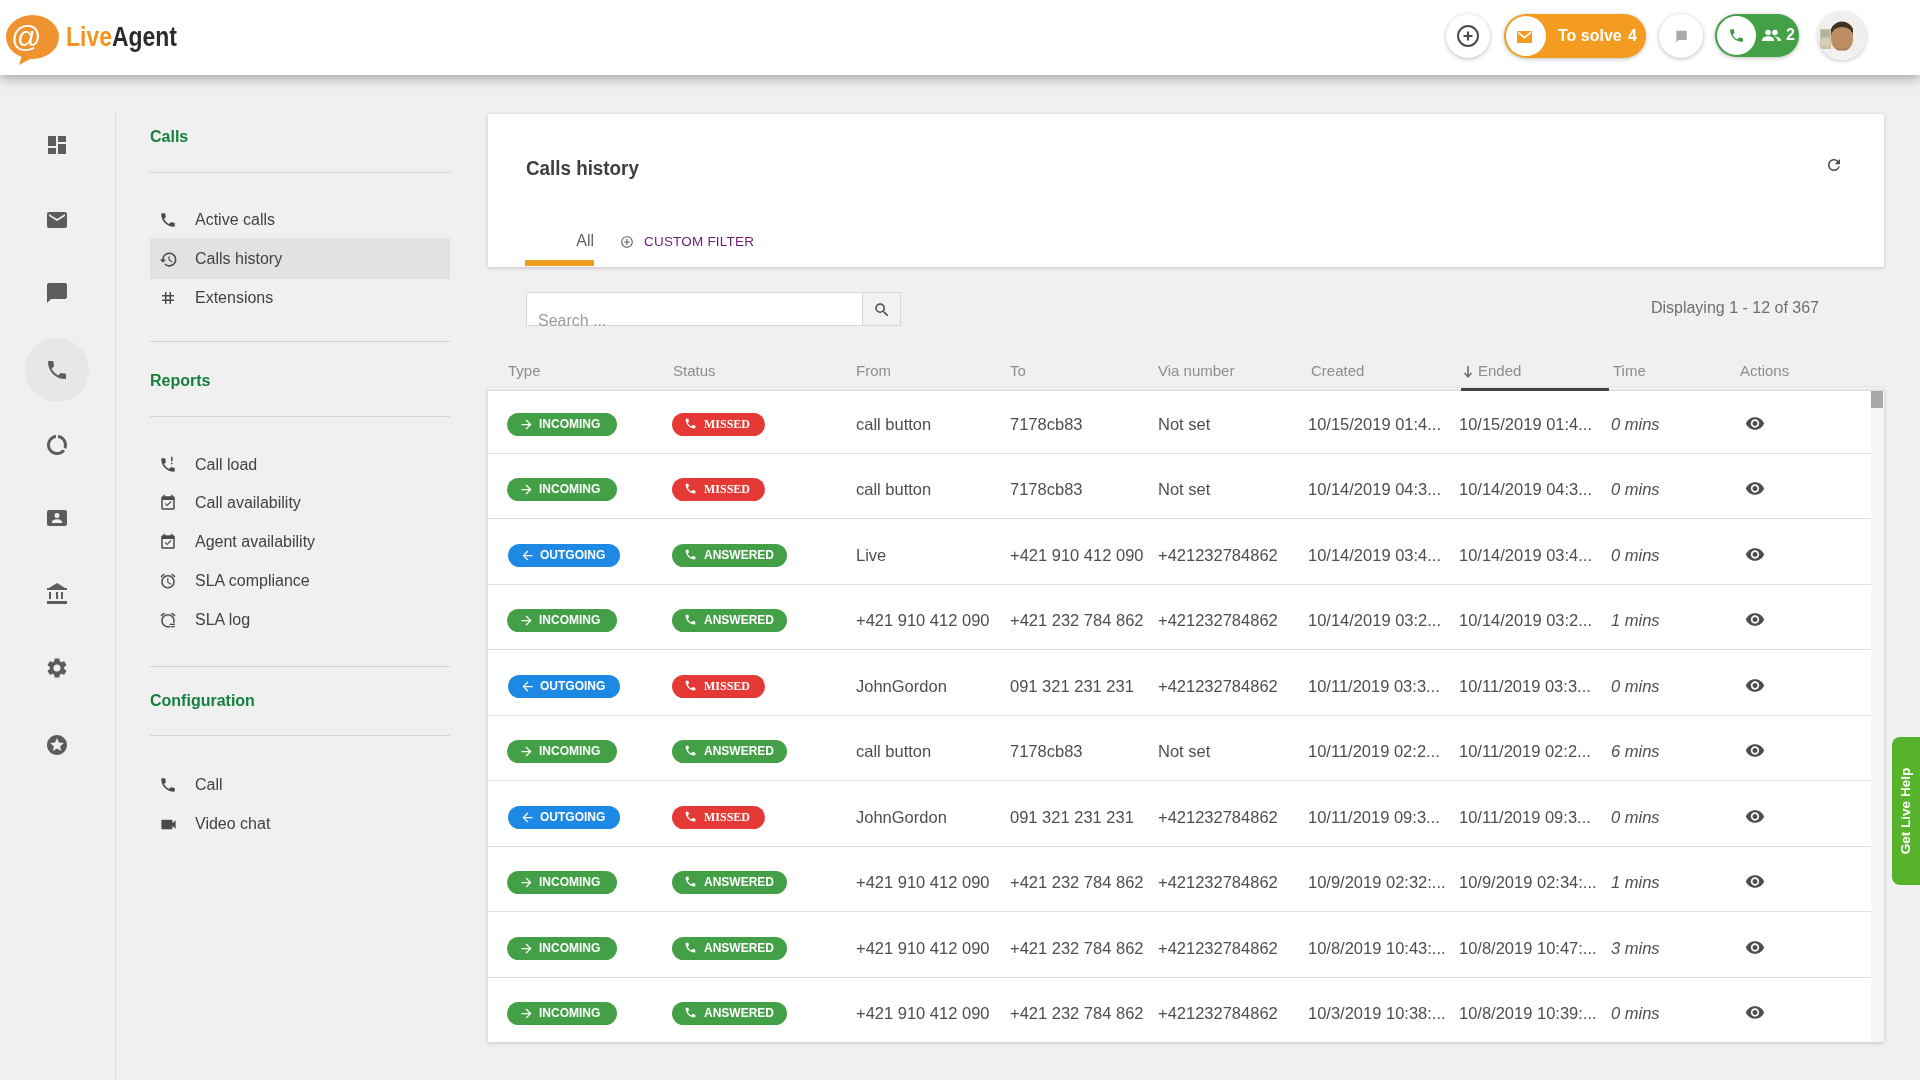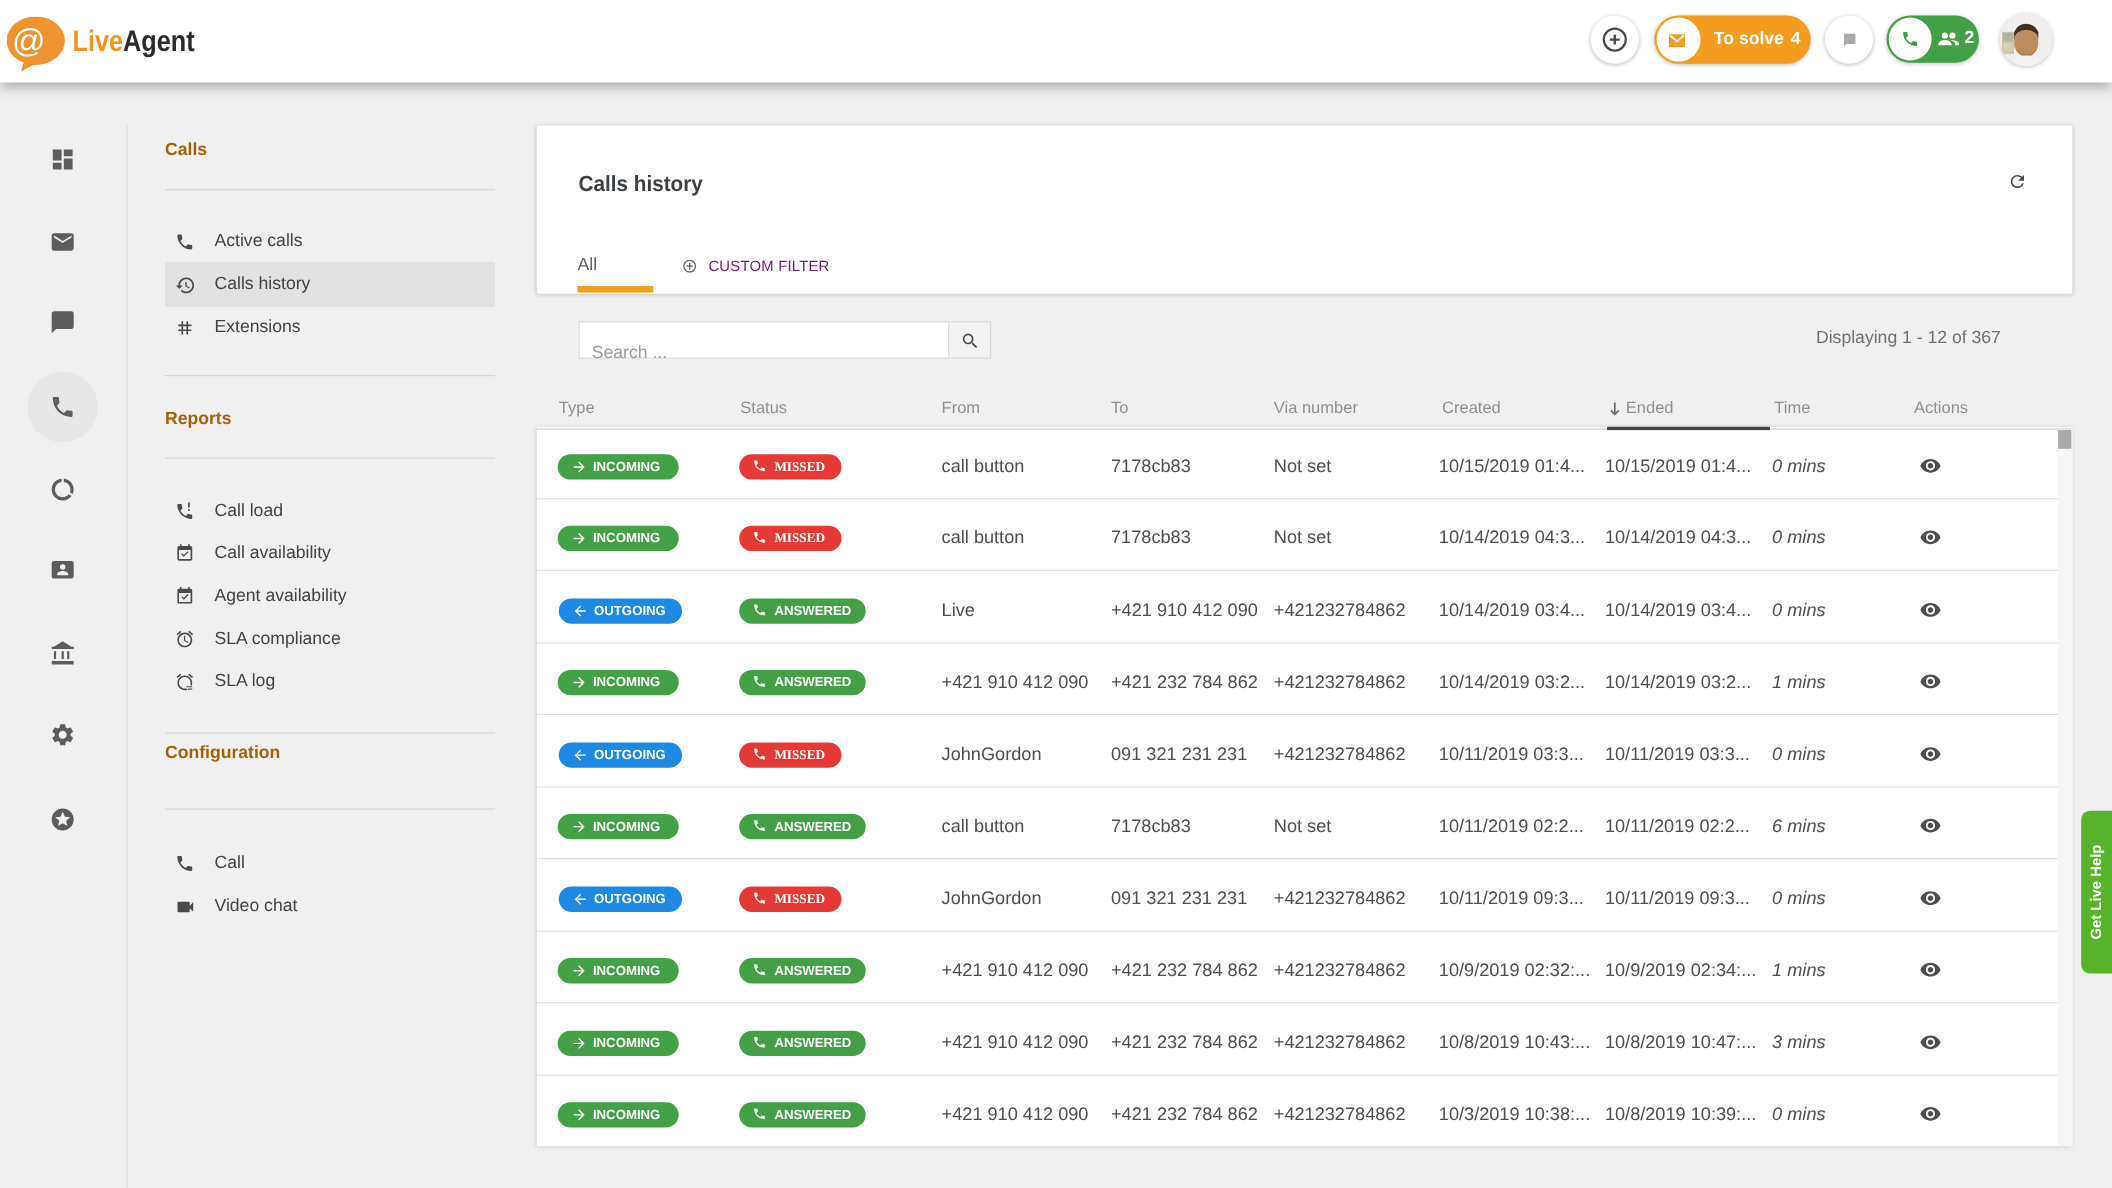--- a/index.html
+++ b/index.html
@@ -24,31 +24,31 @@
 #callpill .num { position:absolute; left:71px; top:12px; color:#fff; font-size:16px; font-weight:bold; }
 
 #avatar { position:absolute; left:1818px; top:12px; width:48px; height:48px; border-radius:50%; background:#f0efed; box-shadow:0 1px 4px rgba(0,0,0,0.25); overflow:hidden; }
 
 
 #rail-div { position:absolute; left:115px; top:113px; width:1px; height:967px; background:#dcdcdc; }
 .rail-ic { position:absolute; left:45px; width:24px; height:24px; }
 #rail-active { position:absolute; left:25px; top:338px; width:64px; height:64px; border-radius:50%; background:#e7e7e7; }
 
 
-.sb-h { position:absolute; left:150px; font-size:16px; font-weight:bold; color:#a16207; }
+.sb-h { position:absolute; left:150px; font-size:16px; font-weight:bold; color:#15803d; }
 .sb-div { position:absolute; left:150px; width:300px; height:1px; background:#d4d4d4; }
 .sb-item { position:absolute; left:150px; width:300px; height:39px; }
 .sb-item .txt { position:absolute; left:45px; top:10px; font-size:16px; color:#424242; }
 .sb-item svg { position:absolute; left:9px; top:10px; }
 #sb-selected { position:absolute; left:150px; top:238px; width:300px; height:41px; background:#e2e2e2; }
 
 
 #hcard { position:absolute; left:488px; top:114px; width:1396px; height:153px; background:#fff; border-radius:2px; box-shadow:0 1px 4px rgba(0,0,0,0.18); }
 #hcard h1 { position:absolute; left:38px; top:43px; font-size:20px; font-weight:bold; color:#3c4043; transform:scaleX(0.94); transform-origin:0 50%; white-space:nowrap; }
-#tab-all { position:absolute; left:37px; top:118px; width:69px; text-align:left; font-size:16px; color:#5f6368; }
+#tab-all { position:absolute; left:37px; top:118px; width:69px; text-align:right; font-size:16px; color:#5f6368; }
 #tab-all-bar { position:absolute; left:37px; top:146px; width:69px; height:6px; background:#eda01f; }
 #tab-cf { position:absolute; left:132px; top:120px; font-size:13.5px; letter-spacing:0.2px; color:#701a75; }
 
 
 #search-box { position:absolute; left:526px; top:292px; width:336px; height:34px; background:#fff; border:1px solid #d8d8d8; border-right:none; }
 #search-box .ph { position:absolute; left:11px; top:7px; font-size:16px; color:#9b9b9b;margin-top:12px; }
 #search-btn { position:absolute; left:862px; top:292px; width:39px; height:34px; background:#f2f2f2; border:1px solid #d8d8d8; }
 #displaying { position:absolute; left:1519px; top:299px; width:300px; text-align:right; font-size:16px; color:#6f6f6f; }
 
 
@@ -220,21 +220,21 @@
   <div class="txt">SLA compliance</div>
 </div>
 <div class="sb-item" style="top:601px">
   <svg width="18" height="18" viewBox="0 0 24 24">
       <path fill="#4a4a4a" d="M22 5.72l-4.6-3.86-1.29 1.53 4.6 3.86L22 5.72zM7.88 3.39L6.6 1.86 2 5.71l1.29 1.53 4.59-3.85zM12 4c-4.97 0-9 4.03-9 9s4.02 9 9 9c1.25 0 2.45-.26 3.53-.72l-1.34-1.55c-.69.18-1.42.27-2.19.27-3.87 0-7-3.13-7-7s3.13-7 7-7 7 3.13 7 7c0 .84-.15 1.65-.42 2.4l1.5 1.3c.58-1.13.92-2.38.92-3.7 0-4.97-4.03-9-9-9z"></path>
       <path fill="#4a4a4a" d="M14 17h7v1.5h-7zM16 20h5v1.5h-5z"></path>
     </svg>
   <div class="txt">SLA log</div>
 </div>
 <div class="sb-div" style="top:666px"></div>
-<div class="sb-h" style="top:676px">Configuration</div>
+<div class="sb-h" style="top:692px">Configuration</div>
 <div class="sb-div" style="top:735px"></div>
 <div class="sb-item" style="top:766px">
   <svg width="18" height="18" viewBox="0 0 24 24">
       <path fill="#4a4a4a" d="M6.62 10.79c1.44 2.83 3.76 5.14 6.59 6.59l2.2-2.2c.27-.27.67-.36 1.02-.24 1.12.37 2.33.57 3.57.57.55 0 1 .45 1 1V20c0 .55-.45 1-1 1-9.39 0-17-7.61-17-17 0-.55.45-1 1-1h3.5c.55 0 1 .45 1 1 0 1.25.2 2.45.57 3.57.11.35.03.74-.25 1.02l-2.2 2.2z"></path>
     </svg>
   <div class="txt">Call</div>
 </div>
 <div class="sb-item" style="top:805px">
   <svg width="19" height="19" viewBox="0 0 24 24">
       <path fill="#4a4a4a" d="M17 10.5V7c0-.55-.45-1-1-1H4c-.55 0-1 .45-1 1v10c0 .55.45 1 1 1h12c.55 0 1-.45 1-1v-3.5l4 4v-11l-4 4z"></path>

